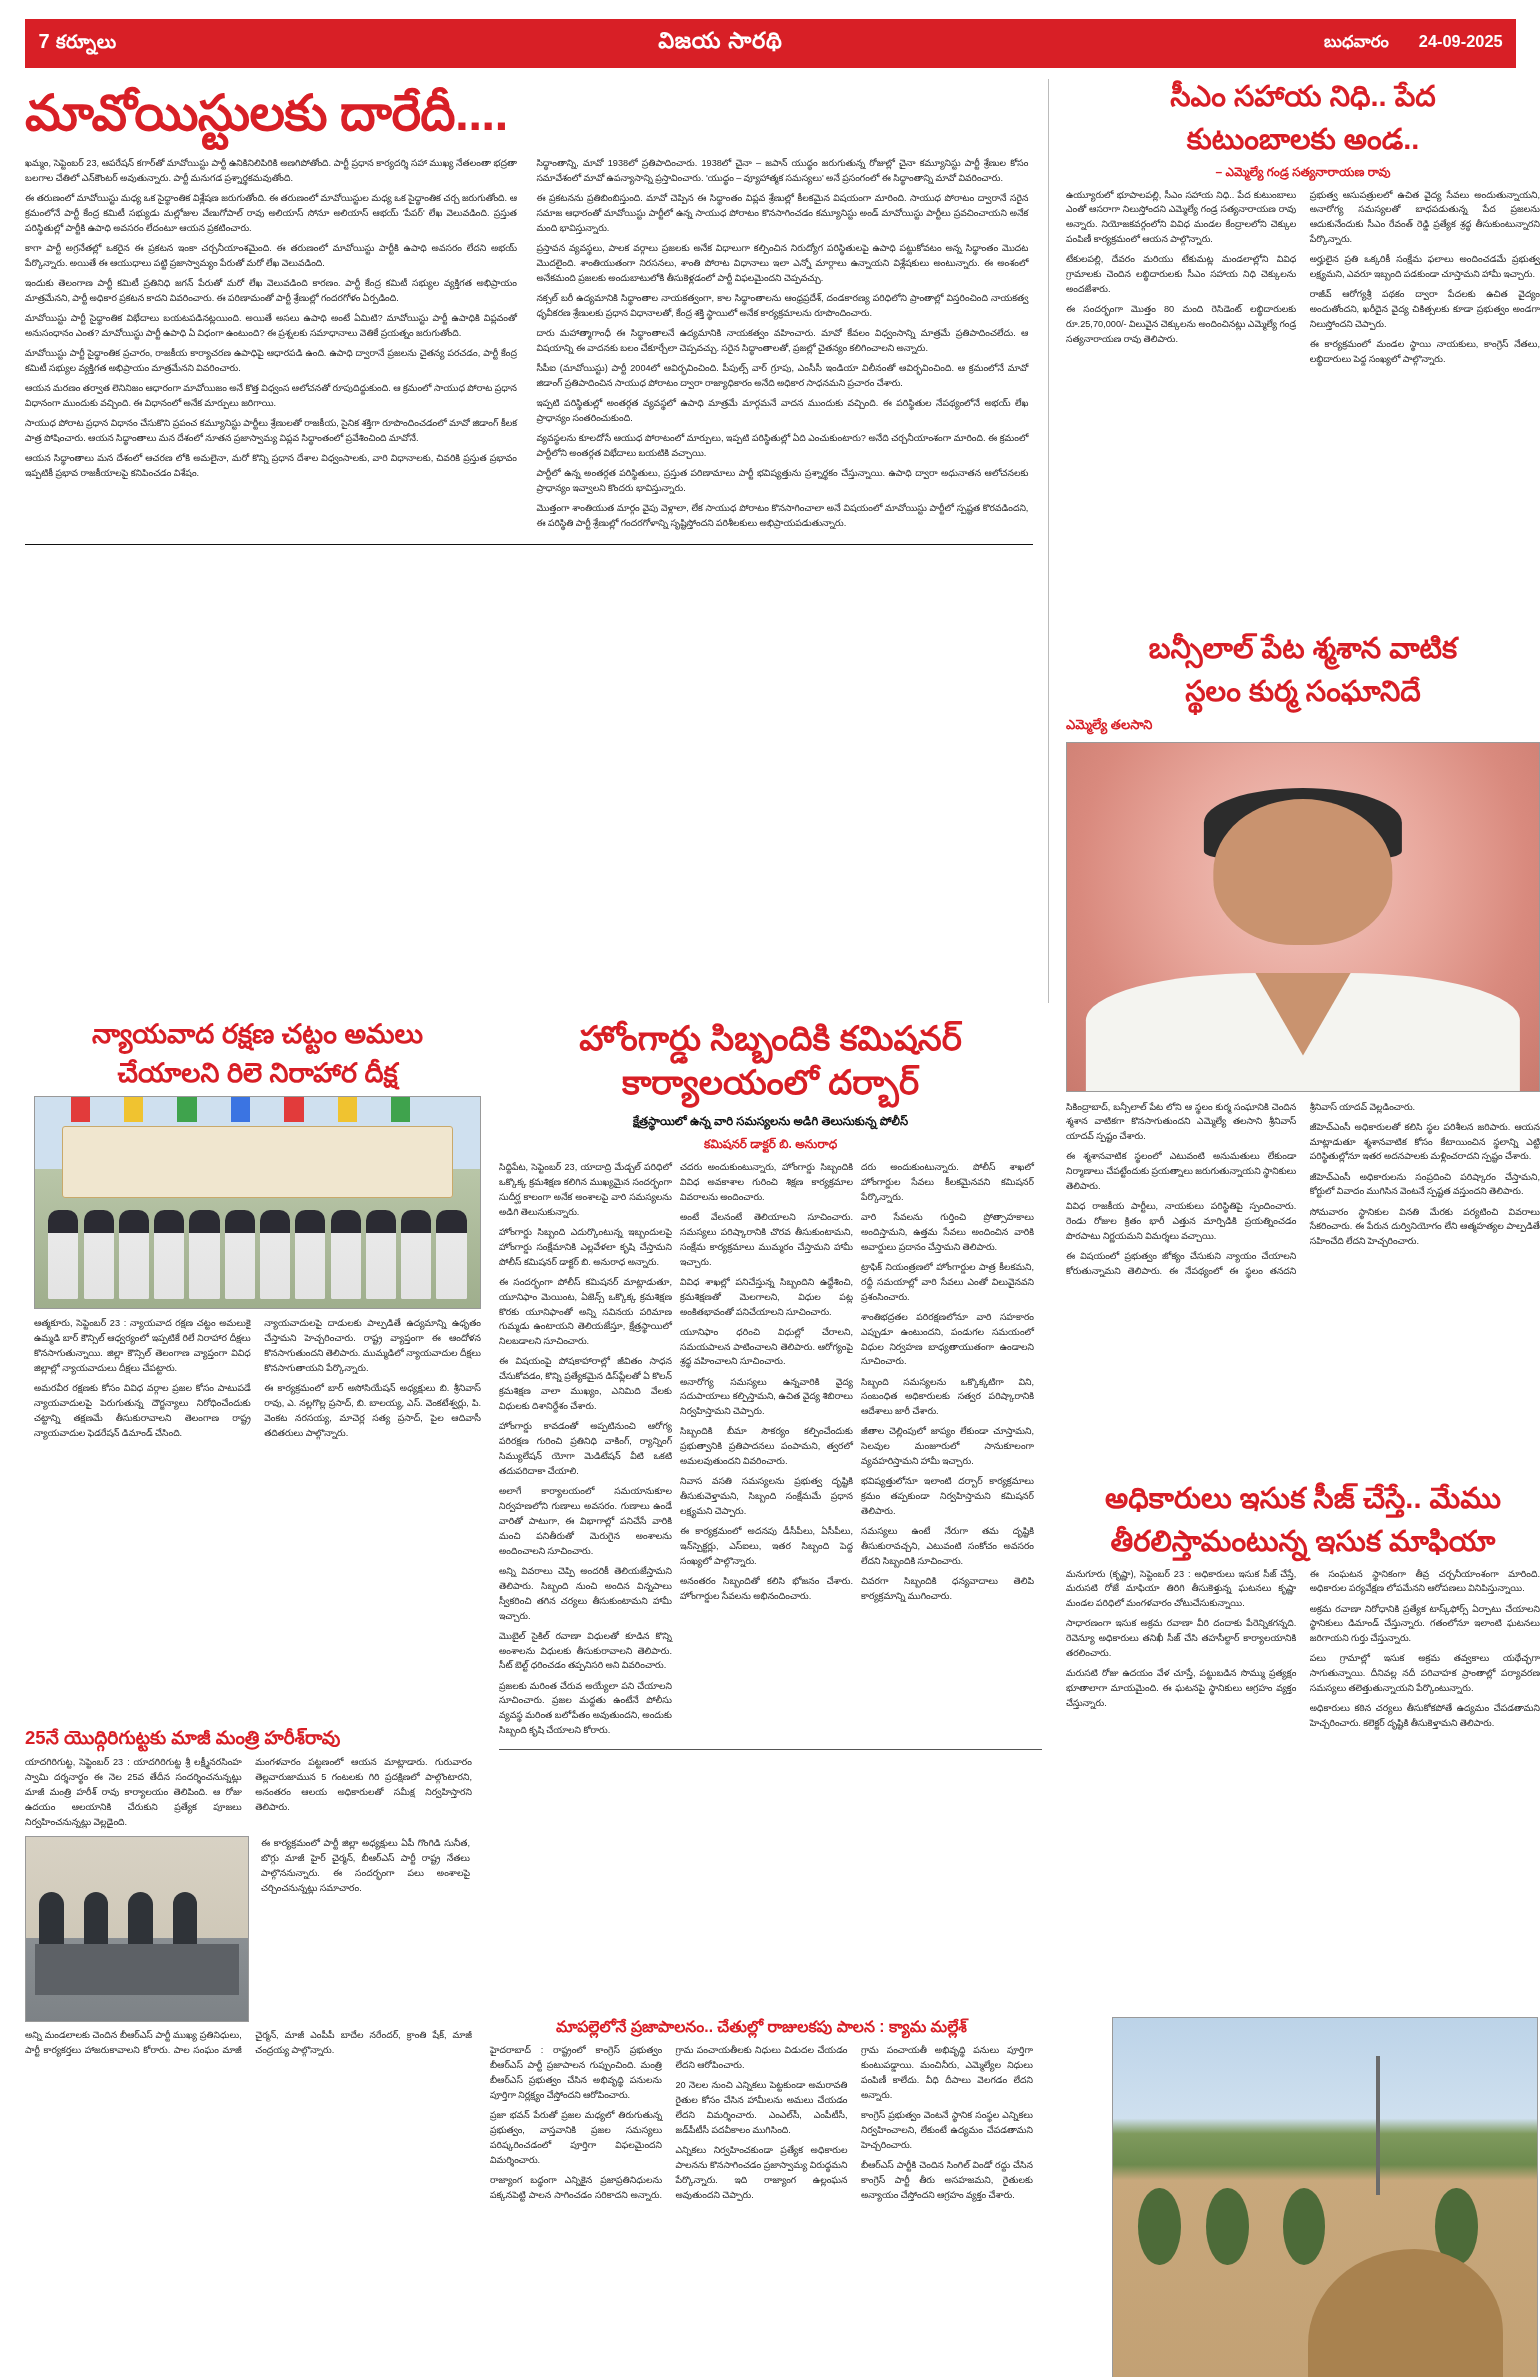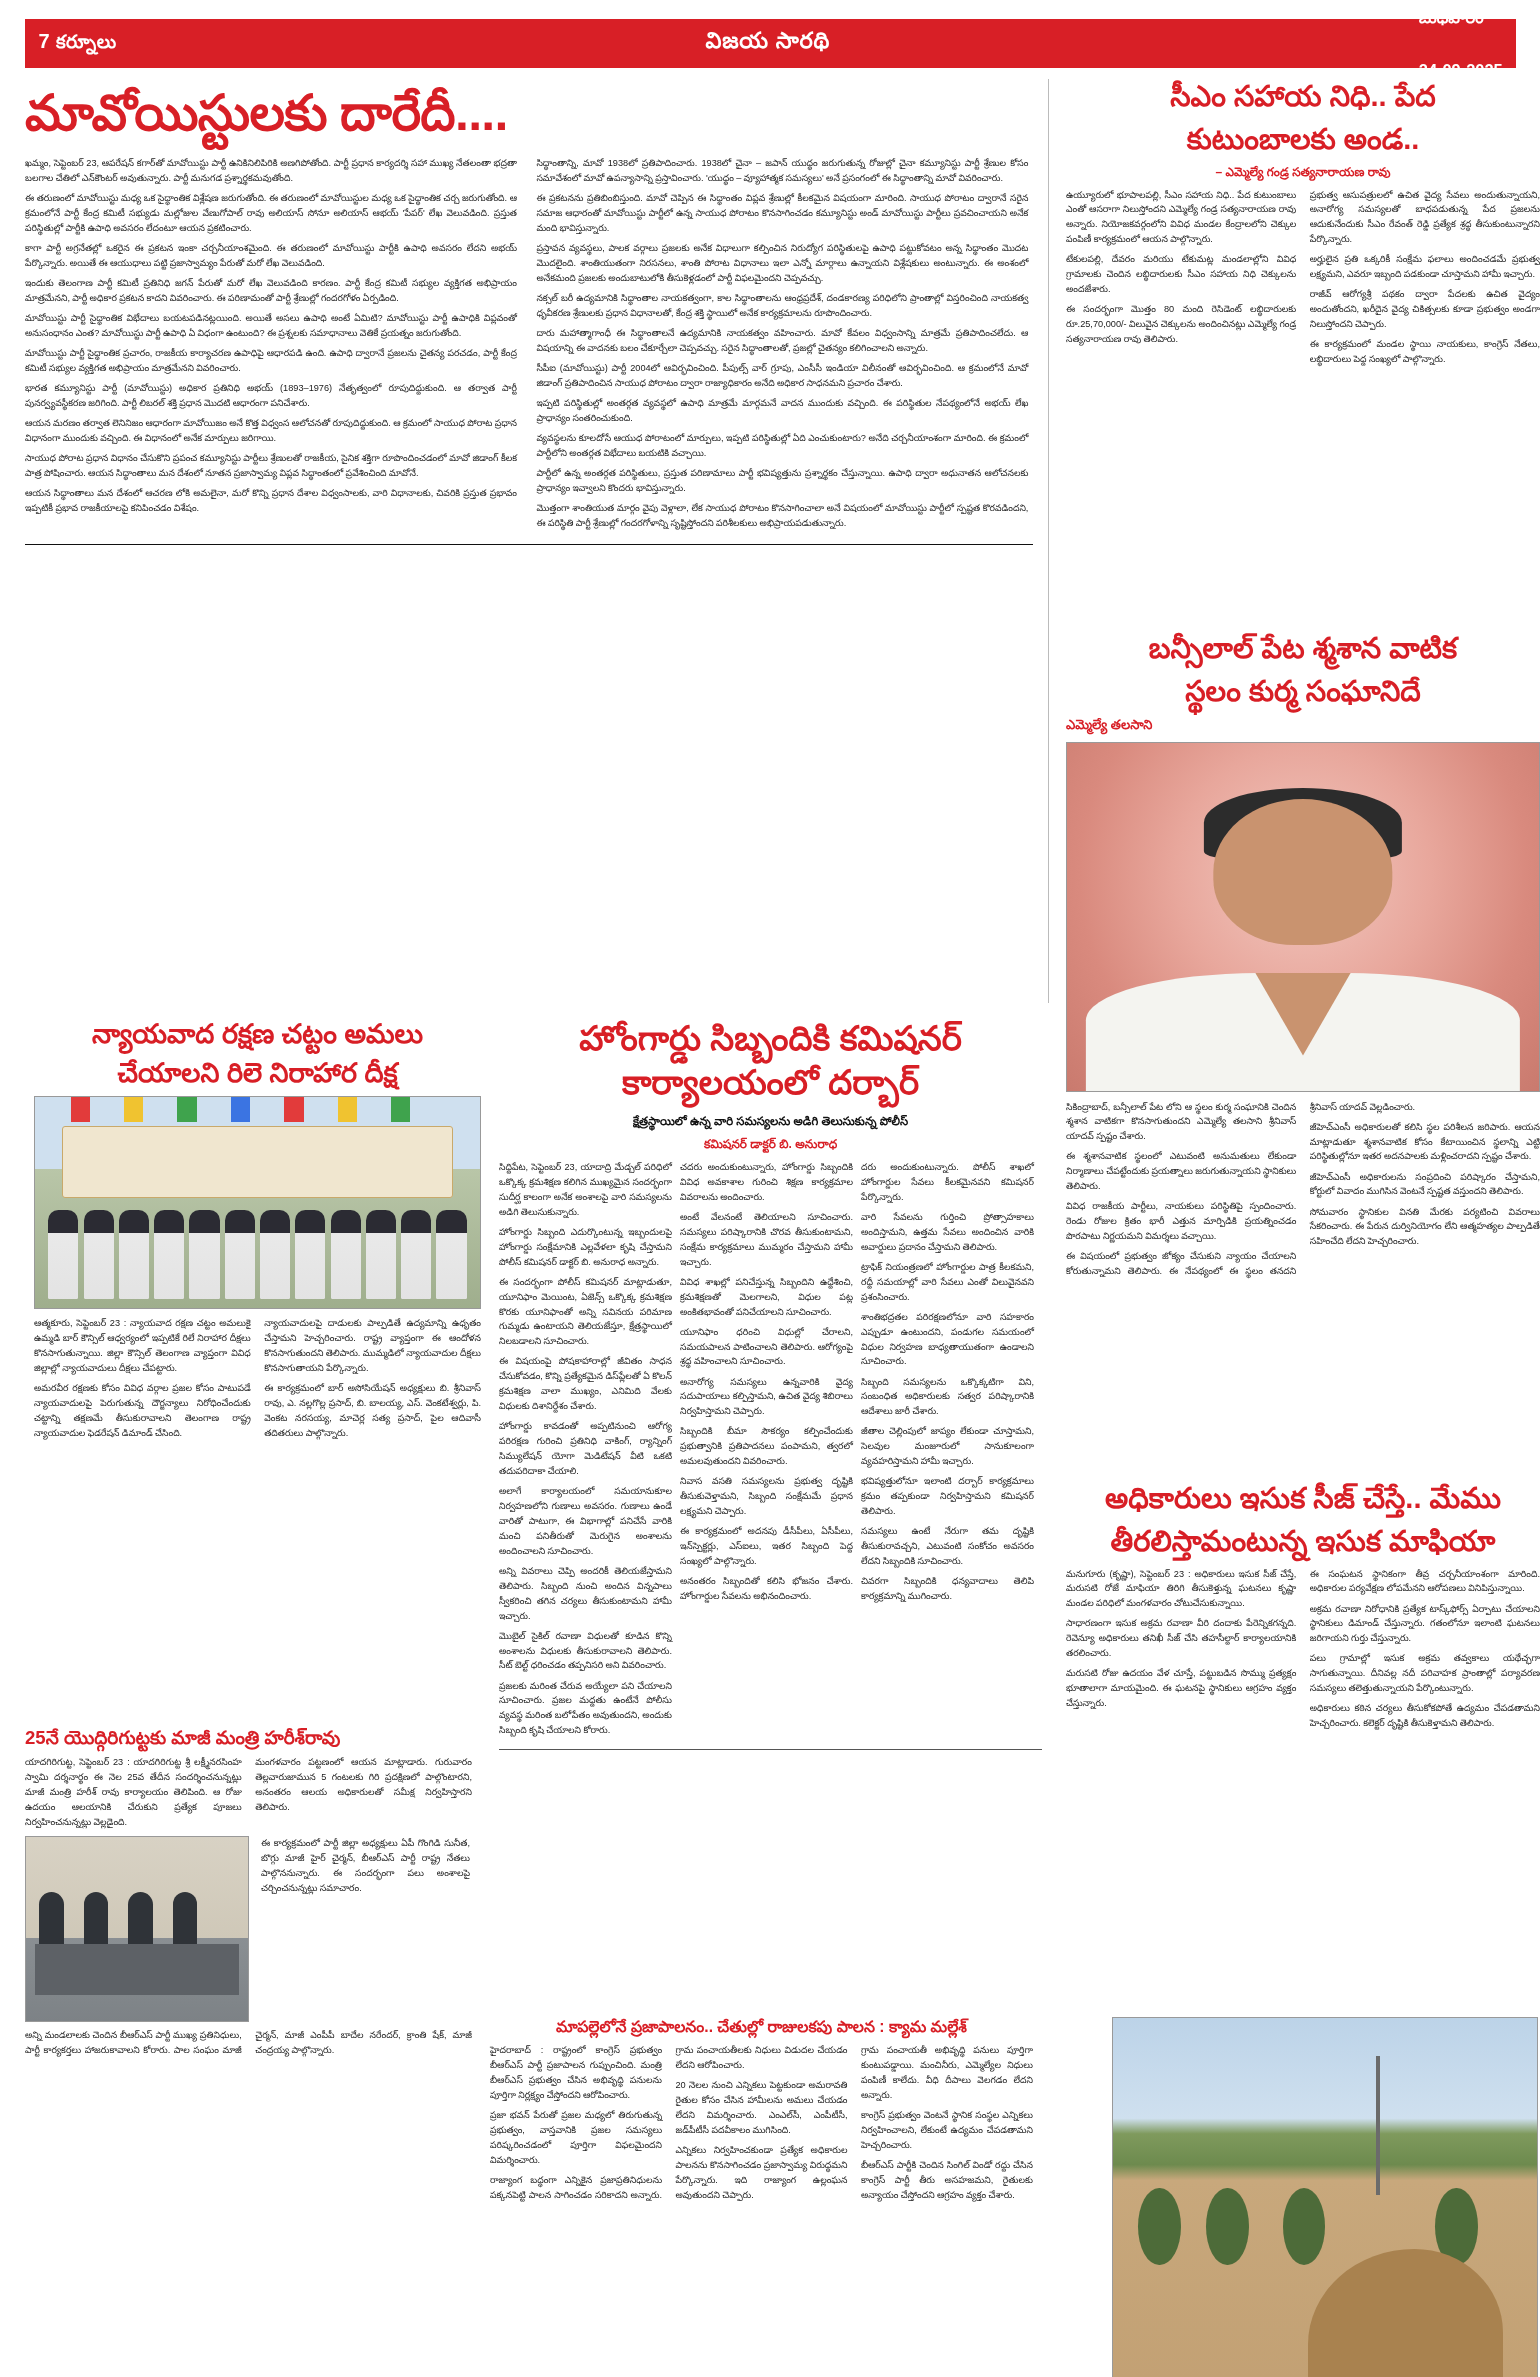--- a/index.html
+++ b/index.html
@@ -43,21 +43,20 @@
     font-size: 22.4px;
     font-weight: bold;
     letter-spacing: 0.7px;
   }
   .mast-right {
     display: flex;
     align-items: baseline;
     gap: 30px;
     font-size: 16.4px;
     font-weight: bold;
-    flex-direction: column;
   }
 
   
   .body-area {
     position: relative;
     margin-top: 10.4px;
     width: 100%;
     height: 2274px;
   }
 
@@ -302,21 +301,20 @@
       <div class="hl hl-main">మావోయిస్టులకు దారేదీ....</div>
 
       <div style="display:flex; gap:19.4px;">
         <div style="width:492px;" class="tx">
           <p>ఖమ్మం, సెప్టెంబర్ 23, ఆపరేషన్ కగార్‌తో మావోయిస్టు పార్టీ ఉనికినిలిపిరికి అణగిపోతోంది. పార్టీ ప్రధాన కార్యదర్శి సహా ముఖ్య నేతలంతా భద్రతా బలగాల చేతిలో ఎన్‌కౌంటర్ అవుతున్నారు. పార్టీ మనుగడ ప్రశ్నార్థకమవుతోంది.</p>
           <p>ఈ తరుణంలో మావోయిస్టు మధ్య ఒక సైద్ధాంతిక విశ్లేషణ జరుగుతోంది. ఈ తరుణంలో మావోయిస్టుల మధ్య ఒక సైద్ధాంతిక చర్చ జరుగుతోంది. ఆ క్రమంలోనే పార్టీ కేంద్ర కమిటీ సభ్యుడు మల్లోజుల వేణుగోపాల్ రావు అలియాస్ సోనూ అలియాస్ ఆభయ్ 'పేపర్' లేఖ వెలువడింది. ప్రస్తుత పరిస్థితుల్లో పార్టీకి ఉపాధి అవసరం లేదంటూ ఆయన ప్రకటించారు.</p>
           <p>కాగా పార్టీ అగ్రనేతల్లో ఒకరైన ఈ ప్రకటన ఇంకా చర్చనీయాంశమైంది. ఈ తరుణంలో మావోయిస్టు పార్టీకి ఉపాధి అవసరం లేదని అభయ్ పేర్కొన్నారు. అయితే ఈ ఆయుధాలు పట్టి ప్రజాస్వామ్యం పేరుతో మరో లేఖ వెలువడింది.</p>
           <p>ఇందుకు తెలంగాణ పార్టీ కమిటీ ప్రతినిధి జగన్ పేరుతో మరో లేఖ వెలువడింది కారణం. పార్టీ కేంద్ర కమిటీ సభ్యుల వ్యక్తిగత అభిప్రాయం మాత్రమేనని, పార్టీ అధికార ప్రకటన కాదని వివరించారు. ఈ పరిణామంతో పార్టీ శ్రేణుల్లో గందరగోళం ఏర్పడింది.</p>
           <p>మావోయిస్టు పార్టీ సైద్ధాంతిక విభేదాలు బయటపడినట్లయింది. అయితే అసలు ఉపాధి అంటే ఏమిటి? మావోయిస్టు పార్టీ ఉపాధికి విప్లవంతో అనుసంధానం ఎంత? మావోయిస్టు పార్టీ ఉపాధి ఏ విధంగా ఉంటుంది? ఈ ప్రశ్నలకు సమాధానాలు వెతికే ప్రయత్నం జరుగుతోంది.</p>
           <p>మావోయిస్టు పార్టీ సైద్ధాంతిక ప్రచారం, రాజకీయ కార్యాచరణ ఉపాధిపై ఆధారపడి ఉంది. ఉపాధి ద్వారానే ప్రజలను చైతన్య పరచడం, పార్టీ కేంద్ర కమిటీ సభ్యుల వ్యక్తిగత అభిప్రాయం మాత్రమేనని వివరించారు.</p>
-          <p>భారత కమ్యూనిస్టు పార్టీ (మావోయిస్టు) అధికార ప్రతినిధి అభయ్ (1893–1976) నేతృత్వంలో రూపుదిద్దుకుంది. ఆ తర్వాత పార్టీ పునర్వ్యవస్థీకరణ జరిగింది. పార్టీ లిబరల్ శక్తి ప్రధాన మొదటి ఆధారంగా పనిచేశారు.</p>
           <p>ఆయన మరణం తర్వాత లెనినిజం ఆధారంగా మావోయిజం అనే కొత్త విధ్వంస ఆలోచనతో రూపుదిద్దుకుంది. ఆ క్రమంలో సాయుధ పోరాట ప్రధాన విధానంగా ముందుకు వచ్చింది. ఈ విధానంలో అనేక మార్పులు జరిగాయి.</p>
           <p>సాయుధ పోరాట ప్రధాన విధానం చేసుకొని ప్రపంచ కమ్యూనిస్టు పార్టీలు శ్రేణులతో రాజకీయ, సైనిక శక్తిగా రూపొందించడంలో మావో జిడాంగ్ కీలక పాత్ర పోషించారు. ఆయన సిద్ధాంతాలు మన దేశంలో నూతన ప్రజాస్వామ్య విప్లవ సిద్ధాంతంలో ప్రవేశించింది మావోనే.</p>
           <p>ఆయన సిద్ధాంతాలు మన దేశంలో ఆచరణ లోకి అమలైనా, మరో కొన్ని ప్రధాన దేశాల విధ్వంసాలకు, వారి విధానాలకు, చివరికి ప్రస్తుత ప్రభావం ఇప్పటికీ ప్రభావ రాజకీయాలపై కనిపించడం విశేషం.</p>
         </div>
         <div style="width:492px;" class="tx">
           <p>సిద్ధాంతాన్ని, మావో 1938లో ప్రతిపాదించారు. 1938లో చైనా – జపాన్ యుద్ధం జరుగుతున్న రోజుల్లో చైనా కమ్యూనిస్టు పార్టీ శ్రేణుల కోసం సమావేశంలో మావో ఉపన్యాసాన్ని ప్రస్తావించారు. 'యుద్ధం – వ్యూహాత్మక సమస్యలు' అనే ప్రసంగంలో ఈ సిద్ధాంతాన్ని మావో వివరించారు.</p>
           <p>ఈ ప్రకటనను ప్రతిబింబిస్తుంది. మావో చెప్పిన ఈ సిద్ధాంతం విప్లవ శ్రేణుల్లో కీలకమైన విషయంగా మారింది. సాయుధ పోరాటం ద్వారానే సరైన సమాజ ఆధారంతో మావోయిస్టు పార్టీలో ఉన్న సాయుధ పోరాటం కొనసాగించడం కమ్యూనిస్టు అండ్ మావోయిస్టు పార్టీలు ప్రవచించాయని అనేక మంది భావిస్తున్నారు.</p>
           <p>ప్రస్తావన వ్యవస్థలు, పాలక వర్గాలు ప్రజలకు అనేక విధాలుగా కల్పించిన నిరుద్యోగ పరిస్థితులపై ఉపాధి పట్టుకోవటం అన్న సిద్ధాంతం మొదట మొదలైంది. శాంతియుతంగా నిరసనలు, శాంతి పోరాట విధానాలు ఇలా ఎన్నో మార్గాలు ఉన్నాయని విశ్లేషకులు అంటున్నారు. ఈ అంశంలో అనేకమంది ప్రజలకు అందుబాటులోకి తీసుకెళ్లడంలో పార్టీ విఫలమైందని చెప్పవచ్చు.</p>
           <p>నక్సల్ బరీ ఉద్యమానికి సిద్ధాంతాల నాయకత్వంగా, కాల సిద్ధాంతాలను ఆంధ్రప్రదేశ్, దండకారణ్య పరిధిలోని ప్రాంతాల్లో విస్తరించింది నాయకత్వ ధృవీకరణ శ్రేణులకు ప్రధాన విధానాలతో, కేంద్ర శక్తి స్థాయిలో అనేక కార్యక్రమాలను రూపొందించారు.</p>
           <p>దారు మహాత్మాగాంధీ ఈ సిద్ధాంతాలనే ఉద్యమానికి నాయకత్వం వహించారు. మావో కేవలం విధ్వంసాన్ని మాత్రమే ప్రతిపాదించలేదు. ఆ విషయాన్ని ఈ వాదనకు బలం చేకూర్చేలా చెప్పవచ్చు. సరైన సిద్ధాంతాలతో, ప్రజల్లో చైతన్యం కలిగించాలని అన్నారు.</p>

